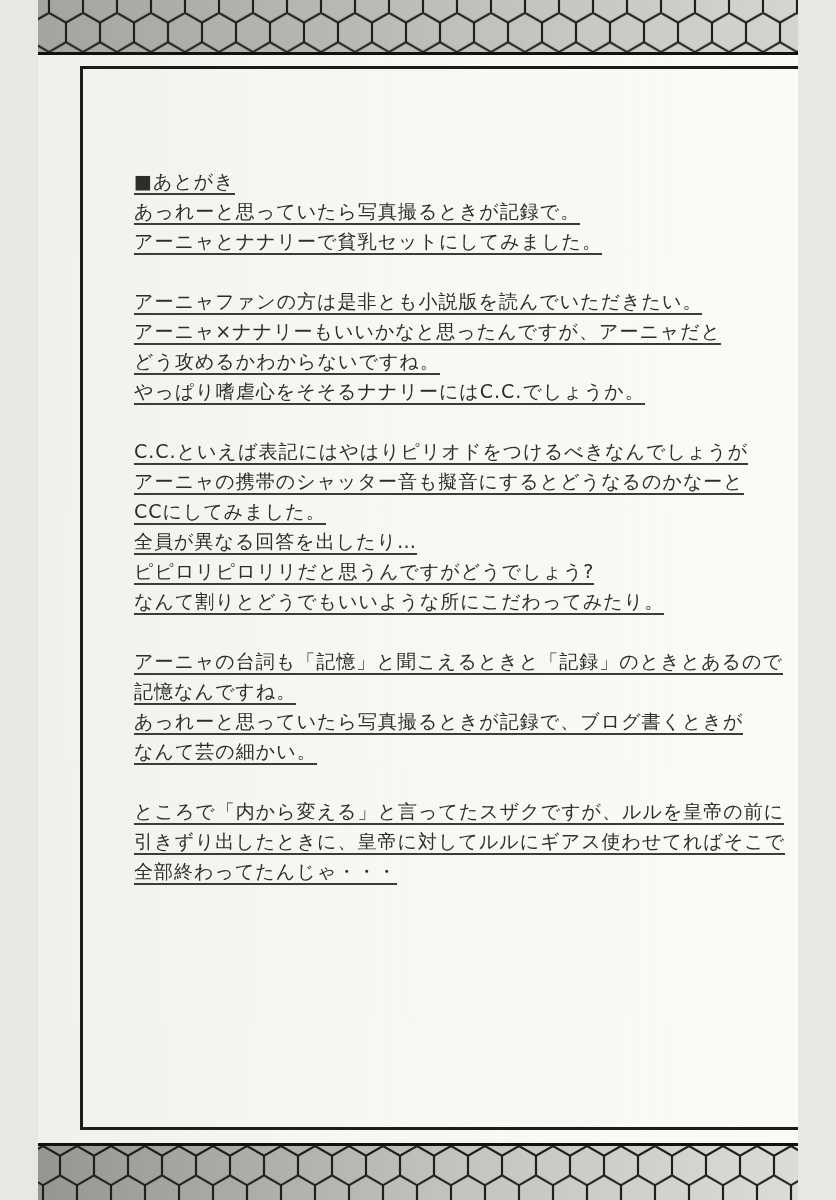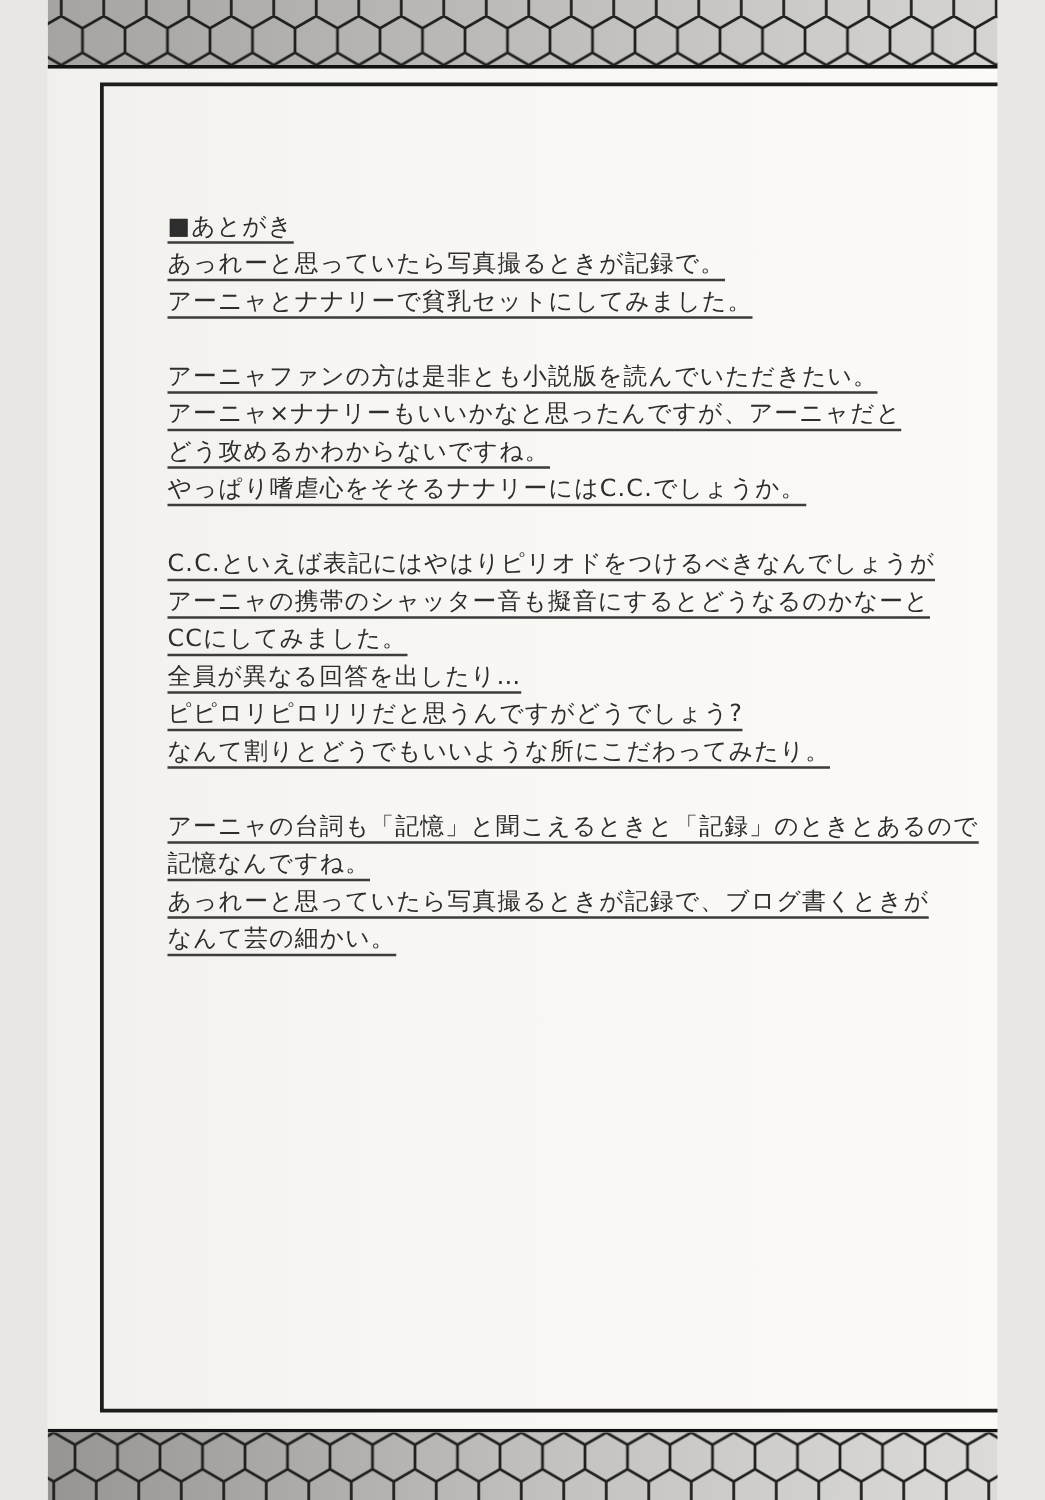--- a/index.html
+++ b/index.html
@@ -100,17 +100,22 @@
         <div class="line"><span>全員が異なる回答を出したり…</span></div>
         <div class="line"><span>ピピロリピロリリだと思うんですがどうでしょう?</span></div>
         <div class="line"><span>なんて割りとどうでもいいような所にこだわってみたり。</span></div>
       </div>
       <div class="para">
         <div class="line"><span>アーニャの台詞も「記憶」と聞こえるときと「記録」のときとあるので</span></div>
         <div class="line"><span>記憶なんですね。</span></div>
         <div class="line"><span>あっれーと思っていたら写真撮るときが記録で、ブログ書くときが</span></div>
         <div class="line"><span>なんて芸の細かい。</span></div>
       </div>
+      <div class="para">
+        <div class="line"><span>ところで「内から変える」と言ってたスザクですが、ルルを皇帝の前に</span></div>
+        <div class="line"><span>引きずり出したときに、皇帝に対してルルにギアス使わせてればそこで</span></div>
+        <div class="line"><span>全部終わってたんじゃ・・・</span></div>
+      </div>
     </div>
 
   <div class="pageno">25</div>
 
 </div>
 
 </body></html>

